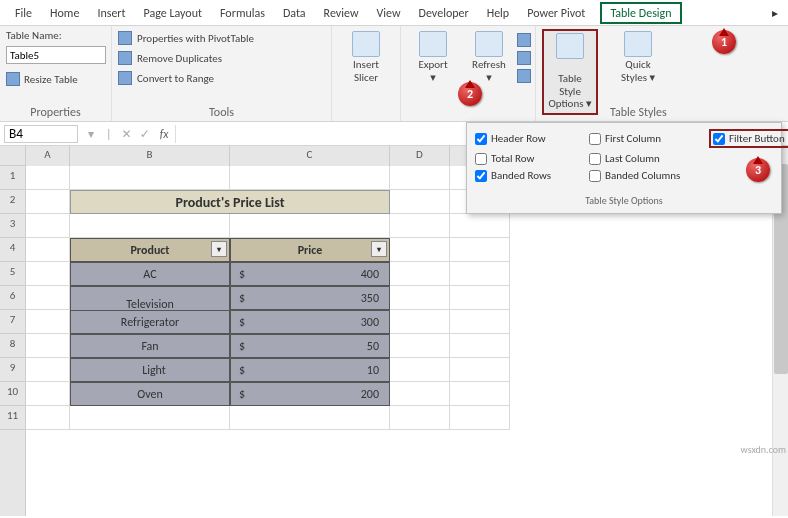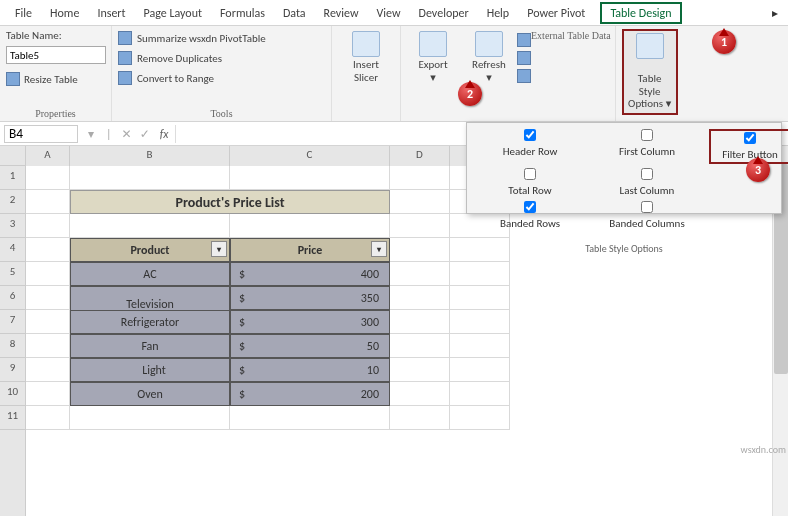--- a/index.html
+++ b/index.html
@@ -7,21 +7,21 @@
 
 
 .tabs { display: flex; border-bottom: 1px solid #d4d4d4; background: #fff; height: 26px; align-items: center; padding: 0 6px; }
 .tab { padding: 4px 9px; font-size: 12px; color: #444; cursor: pointer; }
 .tab.design { border: 2px solid #0a6b3a; color: #0a6b3a; font-weight: 500; padding: 2px 8px; margin-left: 6px; }
 .tabs .ov { margin-left: auto; padding: 0 4px; }
 
 
 .ribbon { display: flex; background: #f3f3f3; border-bottom: 1px solid #d4d4d4; height: 96px; }
 .rgroup { border-right: 1px solid #e0e0e0; padding: 3px 6px 2px 6px; display: flex; flex-direction: column; justify-content: space-between; }
-.rgroup .glabel { font-size: 10px; text-align: center; color: #666; margin-top: 1px; font-family: Liberation Serif, serif; }
+.rgroup .glabel { font-size: 12px; text-align: center; color: #666; margin-top: 1px; }
 .props { width: 112px; }
 .props .stack { display: flex; flex-direction: column; gap: 4px; }
 .tname-label { font-size: 11px; color: #444; }
 .tname-input { width: 100px; height: 18px; font-size: 11px; padding: 0 3px; border: 1px solid #a9a9a9; background: #fff; }
 .resize { display: flex; align-items: center; gap: 4px; font-size: 11px; color: #444; margin-top: 4px; }
 .tools { width: 220px; }
 .tools .stack { display: flex; flex-direction: column; gap: 6px; padding-top: 2px; }
 .tline { display: flex; align-items: center; gap: 5px; font-size: 11px; color: #444; }
 .bigbtn { display: flex; flex-direction: column; align-items: center; justify-content: flex-start; width: 56px; padding-top: 2px; font-size: 11px; color: #444; cursor: pointer; }
 .bigbtn .icn { width: 28px; height: 26px; margin-bottom: 2px; background: #dbe9f7; border: 1px solid #9bb7d6; border-radius: 2px; }
@@ -57,21 +57,21 @@
 .titlecell { background: #ddd9c3; font-weight: bold; font-size: 14px; text-align: center; display: flex; align-items: center; justify-content: center; border: 1px solid #999; }
 .dth { background: #c6bfa6; border: 1px solid #555; font-weight: bold; text-align: center; position: relative; display: flex; align-items: center; justify-content: center; }
 .dtd { background: #a5a7b5; border: 1px solid #555; text-align: center; display: flex; align-items: center; justify-content: center; }
 .dtd.price { justify-content: flex-start; padding-left: 8px; position: relative; }
 .dtd.price .val { position: absolute; right: 10px; }
 .filterbtn { position: absolute; right: 2px; top: 2px; width: 16px; height: 16px; background: #eee; border: 1px solid #888; display: flex; align-items: center; justify-content: center; font-size: 8px; }
 
 
 .panel { position: absolute; left: 466px; top: 122px; width: 316px; height: 92px; background: #f3f3f3; border: 1px solid #bfbfbf; box-shadow: 2px 2px 6px rgba(0,0,0,0.25); z-index: 15; padding: 6px 8px; }
 .panel .opts { display: grid; grid-template-columns: 110px 116px 82px; gap: 4px 4px; font-size: 11px; }
-.panel .chk { display: flex; align-items: center; gap: 4px; flex-direction: column; }
+.panel .chk { display: flex; align-items: center; gap: 4px; }
 .panel .chk input { width: 12px; height: 12px; }
 .panel .filterbox { border: 2px solid #8a1d1d; padding: 1px 2px; }
 .panel .plabel { text-align: center; font-size: 10px; color: #666; margin-top: 12px; }
 
 
 .vscroll { position: absolute; right: 0; top: 146px; width: 16px; height: 370px; background: #f0f0f0; border-left: 1px solid #ddd; }
 .vscroll .thumb { width: 14px; height: 210px; background: #c8c8c8; margin: 18px auto 0; border-radius: 2px; }
 
 .watermark { position: absolute; right: 2px; bottom: 62px; font-size: 10px; color: #aaa; transform: rotate(0deg); z-index: 5; }
 </style>
@@ -104,21 +104,21 @@
         <span>Resize Table</span>
       </div>
     </div>
     <div class="glabel">Properties</div>
   </div>
 
   <div class="rgroup tools">
     <div class="stack">
       <div class="tline">
           <span class="smallicn"></span>
-          <span>Summarize wsxdn PivotTable</span>
+          <span>Properties with PivotTable</span>
         </div>
       <div class="tline">
           <span class="smallicn"></span>
           <span>Remove Duplicates</span>
         </div>
       <div class="tline">
           <span class="smallicn"></span>
           <span>Convert to Range</span>
         </div>
     </div>
@@ -141,30 +141,36 @@
       <div class="bigbtn">
         <div class="icn"></div>
         <div class="cap"><span>Refresh</span><br>▾</div>
       </div>
       <div style="display:flex;flex-direction:column;gap:4px;padding-top:4px;">
         <span class="smallicn"></span>
         <span class="smallicn"></span>
         <span class="smallicn"></span>
       </div>
     </div>
-    <div class="glabel">External Table Data</div>
   </div>
 
   <div class="rgroup" style="border-right:none;display:flex;align-items:flex-start;">
     <div class="bigbtn tso-btn">
       <div class="icn"></div>
       <div class="cap"><span>Table Style</span><br><span>Options</span> ▾</div>
     </div>
   </div>
 
+  <div class="rgroup styles" style="border-right:none;">
+    <div class="bigbtn">
+      <div class="icn"></div>
+      <div class="cap"><span>Quick</span><br><span>Styles</span> ▾</div>
+    </div>
+    <div class="glabel">Table Styles</div>
+  </div>
 </div>
 
 <div class="fbar">
   <input class="namebox" value="B4" style="">
   <span class="sep">▾</span>
   <span class="sep">|</span>
   <span style="color:#aaa;padding:0 4px;">✕</span>
   <span style="color:#aaa;padding:0 4px;">✓</span>
   <span class="fx">fx</span>
   <div style="flex:1;height:18px;border-left:1px solid #ddd;"></div>

